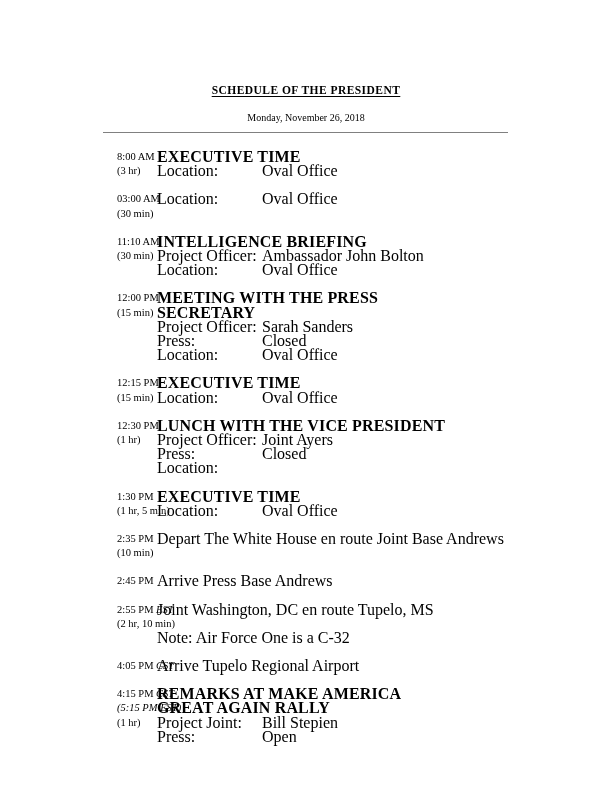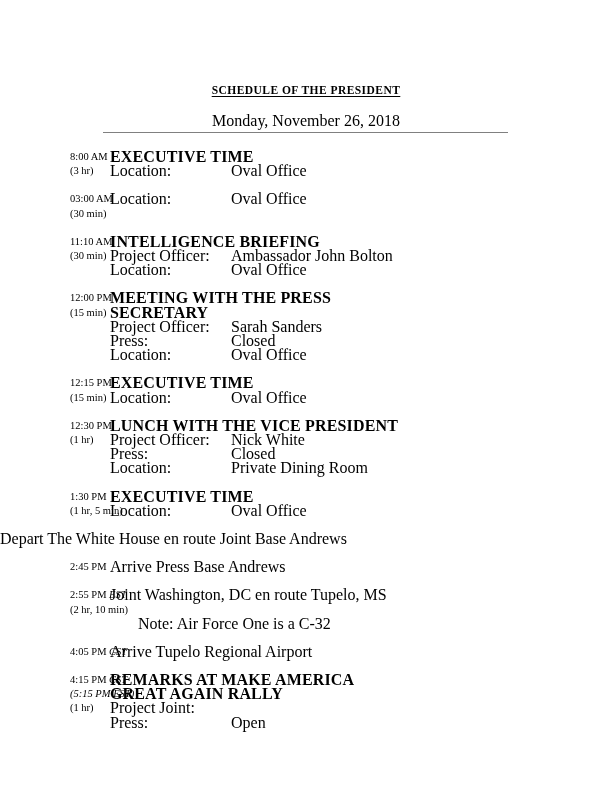--- a/index.html
+++ b/index.html
@@ -34,21 +34,21 @@
     letter-spacing: 0.45px;
     text-decoration: underline;
     text-underline-offset: 2px;
   }
   .doc-date {
     position: absolute;
     top: 112px;
     left: 0;
     width: 612px;
     text-align: center;
-    font-size: 16px;
+    font-size: 10px;
   }
   .header-rule {
     position: absolute;
     top: 132px;
     left: 103px;
     width: 405px;
     height: 1px;
     background: #808080;
   }
 
@@ -57,20 +57,21 @@
     position: absolute;
     top: 150px;
     left: 0;
     width: 612px;
   }
   .entry {
     position: relative;
     display: flex;
     align-items: flex-start;
     margin-bottom: 14px;
+    padding-left: 47px;
   }
 
   .time-col {
     width: 110px;
     padding-left: 70px;
     box-sizing: border-box;
     flex: none;
     font-size: 10.5px;
     line-height: 14.2px;
   }
@@ -87,25 +88,23 @@
   .evt-title {
     font-weight: bold;
     letter-spacing: 0.15px;
     max-width: 290px;
   }
   .plain-desc {
     font-weight: normal;
   }
   .note-line {
     margin-top: 14px;
-    margin-left: 28px;
   }
   .row {
     display: flex;
-    gap: 16px;
   }
   .row .k {
     width: 105px;
     flex: none;
   }
   .row .v {
     flex: 1;
   }
 </style>
 </head>
@@ -198,46 +197,49 @@
       </div>
       <div class="entry">
         <div class="time-col">
           <div class="time-line">12:30 PM</div>
           <div class="time-line">(1 hr)</div>
         </div>
         <div class="detail-col">
           <div class="evt-title">LUNCH WITH THE VICE PRESIDENT</div>
           <div class="row">
             <div class="k">Project Officer:</div>
-            <div class="v">Nick White</div>
+            <div class="v">Joint Ayers</div>
           </div>
           <div class="row">
             <div class="k">Press:</div>
             <div class="v">Closed</div>
           </div>
           <div class="row">
             <div class="k">Location:</div>
-            <div class="v">Private Dining Room</div>
           </div>
         </div>
       </div>
       <div class="entry">
         <div class="time-col">
           <div class="time-line">1:30 PM</div>
           <div class="time-line">(1 hr, 5 min)</div>
         </div>
         <div class="detail-col">
           <div class="evt-title">EXECUTIVE TIME</div>
           <div class="row">
             <div class="k">Location:</div>
             <div class="v">Oval Office</div>
           </div>
         </div>
       </div>
       <div class="entry">
+        <div class="time-col">
+          <div class="time-line">2:35 PM</div>
+          <div class="time-line">(10 min)</div>
+        </div>
         <div class="detail-col">
           <div class="plain-desc">Depart The White House en route Joint Base Andrews</div>
         </div>
       </div>
       <div class="entry">
         <div class="time-col">
           <div class="time-line">2:45 PM</div>
         </div>
         <div class="detail-col">
           <div class="plain-desc">Arrive Press Base Andrews</div>
@@ -264,20 +266,21 @@
       <div class="entry">
         <div class="time-col">
           <div class="time-line">4:15 PM<span class="tz"> CST</span></div>
           <div class="time-line ital">(5:15 PM EST)</div>
           <div class="time-line">(1 hr)</div>
         </div>
         <div class="detail-col">
           <div class="evt-title">REMARKS AT MAKE AMERICA GREAT AGAIN RALLY</div>
           <div class="row">
             <div class="k">Project Joint:</div>
+            <div class="v">Bill Stepien</div>
           </div>
           <div class="row">
             <div class="k">Press:</div>
             <div class="v">Open</div>
           </div>
         </div>
       </div>
     </div>
 
 </div>

